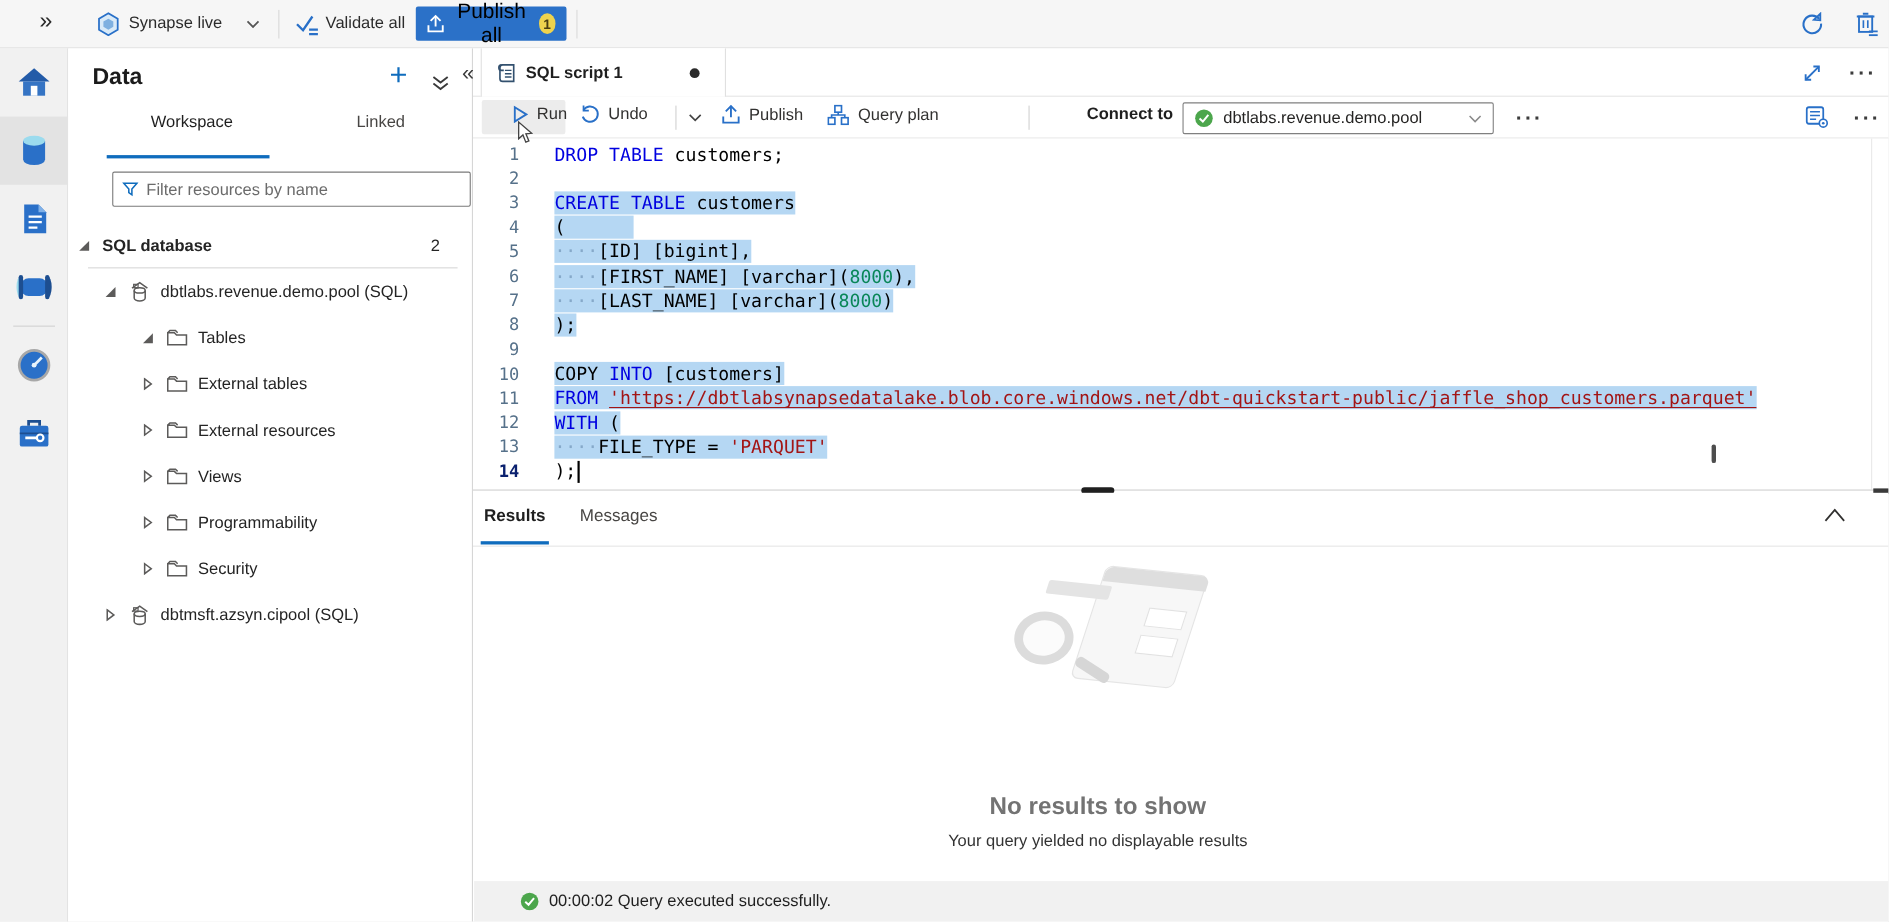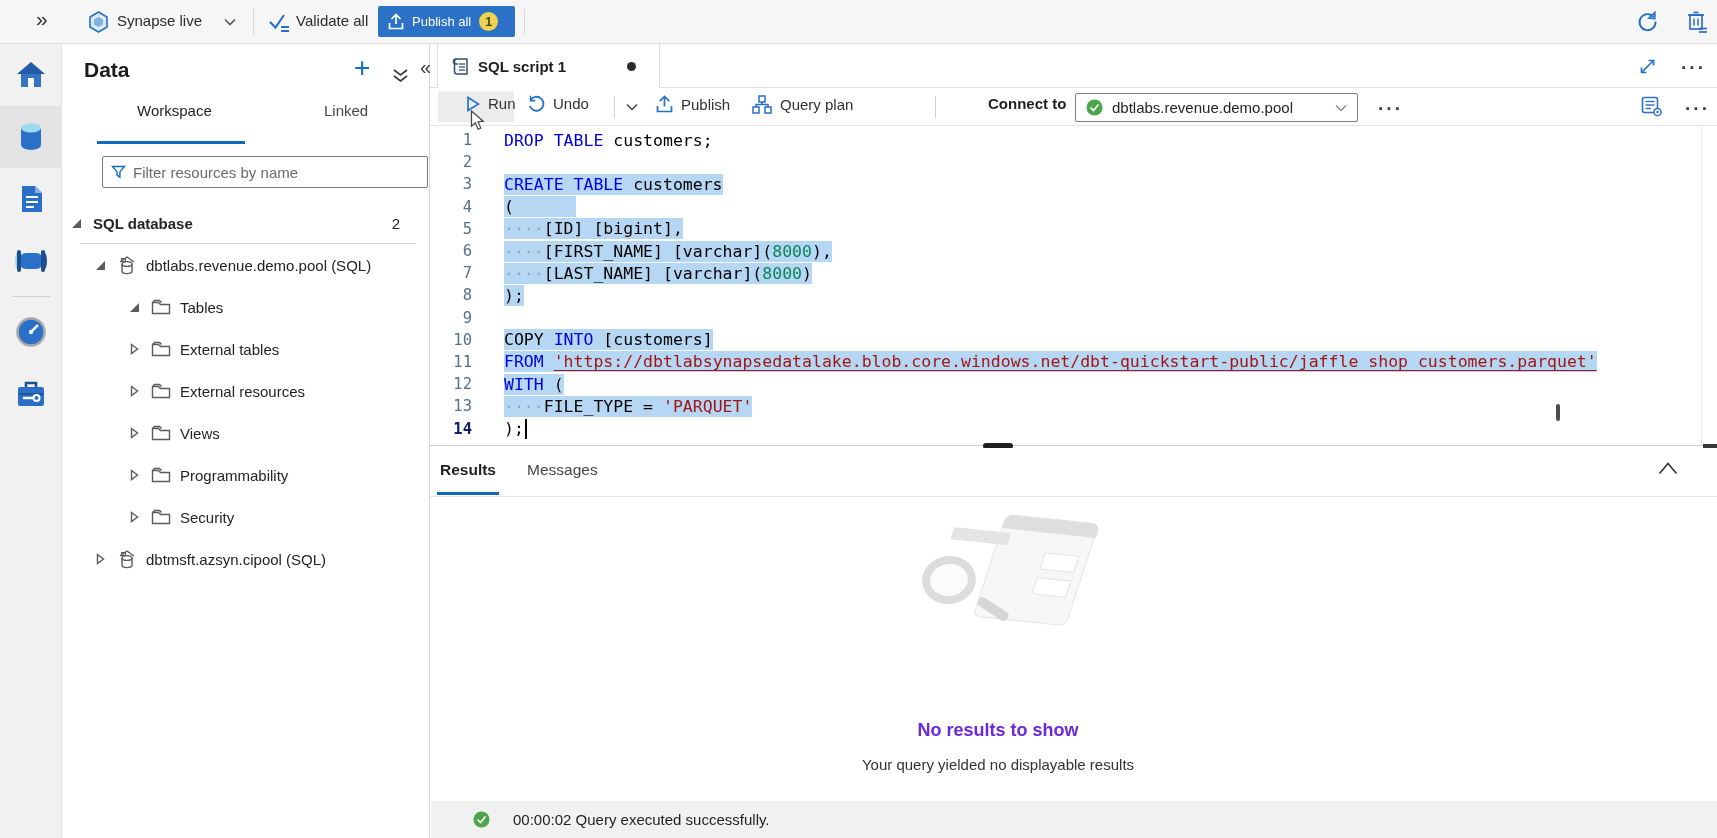--- a/index.html
+++ b/index.html
@@ -11,21 +11,21 @@
   body{background:#ddd;font-family:"Liberation Sans",sans-serif;}
   .stage{position:relative;width:1717px;height:838px;background:#fff;overflow:hidden;color:#252423;}
   .abs{position:absolute;}
   svg{display:block;}
 
   
   .topbar{position:absolute;left:0;top:0;width:1717px;height:44px;background:#f6f6f6;border-bottom:1px solid #e1e1e1;}
   .tb-text{font-size:15px;color:#2b2b2b;}
   .tb-sep{position:absolute;top:9px;width:1px;height:26px;background:#d9d9d9;}
   .publish-btn{position:absolute;left:378px;top:6px;width:137px;height:31px;background:var(--publish-button);border-radius:2px;display:flex;align-items:center;padding:0 10px;gap:8px;border:none;cursor:pointer;}
-  .publish-btn span.lbl{color:#ffffff;font-size:13px;}
+  .publish-btn span.lbl{color:#000000;font-size:19px;}
   .badge{width:19px;height:19px;border-radius:50%;background:var(--publish-badge);color:#4a3e12;font-size:12.5px;font-weight:bold;display:flex;align-items:center;justify-content:center;}
 
   
   .rail{position:absolute;left:0;top:44px;width:62px;height:794px;background:#f1f1f1;border-right:1px solid #e2e2e2;}
   .rail-item{width:62px;height:62px;display:flex;align-items:center;justify-content:center;cursor:pointer;}
   .rail-item.sel{background:#e3e3e3;}
   .rail-div{height:9px;display:flex;align-items:center;justify-content:center;}
   .rail-div i{display:block;width:38px;height:1px;background:#d2d2d2;}
 
   
@@ -90,23 +90,23 @@
   .split-handle{position:absolute;left:553px;top:-3px;width:30px;height:6px;background:#1f1f1f;border-radius:3px;}
   .split-dash{position:absolute;left:1273px;top:-2px;width:14px;height:5px;background:#3a3a3a;}
 
   
   .results{position:absolute;left:430px;top:448px;width:1287px;height:390px;background:#fff;}
   .res-tabs{position:absolute;left:0;top:0;width:100%;height:49px;border-bottom:1px solid #e6e6e6;}
   .res-tab{position:absolute;top:13px;font-size:15.5px;color:#484644;cursor:pointer;}
   .res-tab.active{color:#1f1f1f;font-weight:600;}
   .res-underline{position:absolute;left:7px;top:44px;width:62px;height:3px;background:var(--accent);}
   .res-collapse{position:absolute;left:1228px;top:14px;cursor:pointer;}
-  .empty-title{position:absolute;left:368px;top:272px;width:400px;text-align:center;font-size:18px;font-weight:600;color:#6d28d9;}
+  .empty-title{position:absolute;left:368px;top:272px;width:400px;text-align:center;font-size:22px;font-weight:600;color:#737373;}
   .empty-sub{position:absolute;left:318px;top:308px;width:500px;text-align:center;font-size:15px;color:#333;}
-  .statusbar{position:absolute;left:1px;top:353px;width:1286px;height:37px;background:#f1f1f1;display:flex;align-items:center;padding-left:42px;gap:23px;}
+  .statusbar{position:absolute;left:1px;top:353px;width:1286px;height:37px;background:#f1f1f1;display:flex;align-items:center;padding-left:42px;gap:9px;}
   .statusbar .stext{font-size:15px;color:#1f1f1f;}
 
   
   .illu{position:absolute;left:490px;top:60px;width:180px;height:150px;}
   .illu-card{position:absolute;left:70px;top:8px;width:92px;height:108px;background:#f7f7f7;border:1px solid #e5e5e5;border-radius:7px;transform:rotate(18deg) skewY(-12deg);}
   .illu-card-top{position:absolute;left:0px;top:0px;width:92px;height:14px;background:#dedede;border-radius:7px 7px 0 0;}
   .illu-bar{position:absolute;left:-46px;top:18px;width:56px;height:13px;background:#e4e4e4;border-radius:2px;}
   .illu-cell{position:absolute;left:48px;width:34px;height:18px;background:#fff;border:1px solid #e2e2e2;}
   .illu-lens{position:absolute;left:2px;top:48px;width:54px;height:48px;border:8px solid #dcdcdc;border-radius:50%;background:#fbfbfb;transform:rotate(-8deg);}
   .illu-handle{position:absolute;left:56px;top:96px;width:34px;height:10px;background:#d6d6d6;border-radius:4px;transform:rotate(33deg);}

